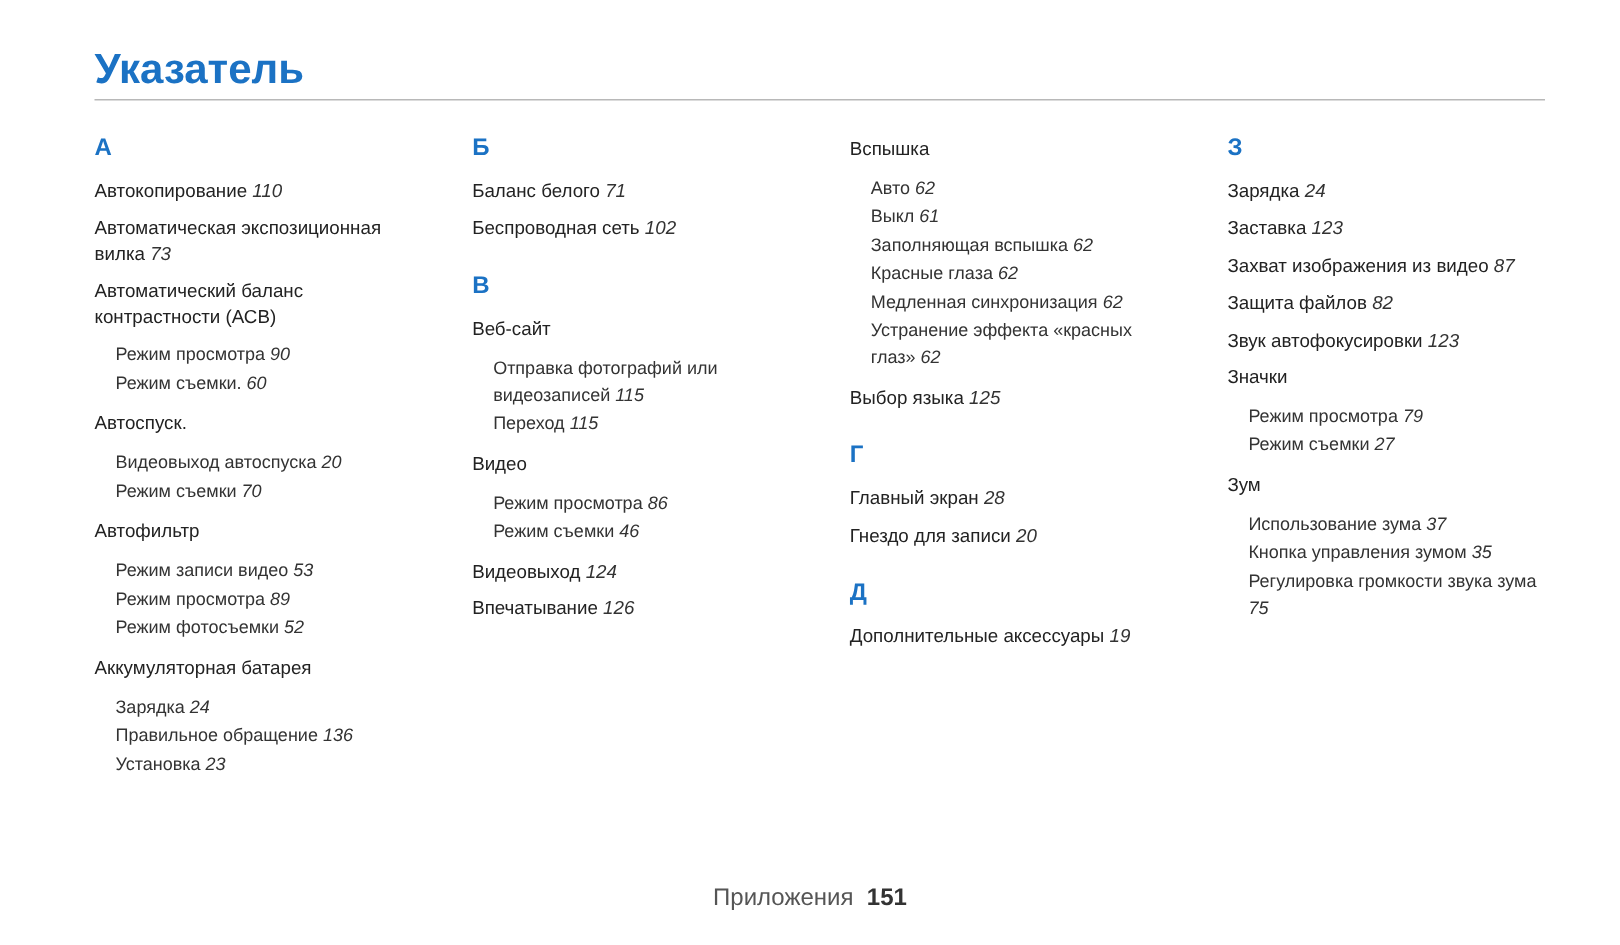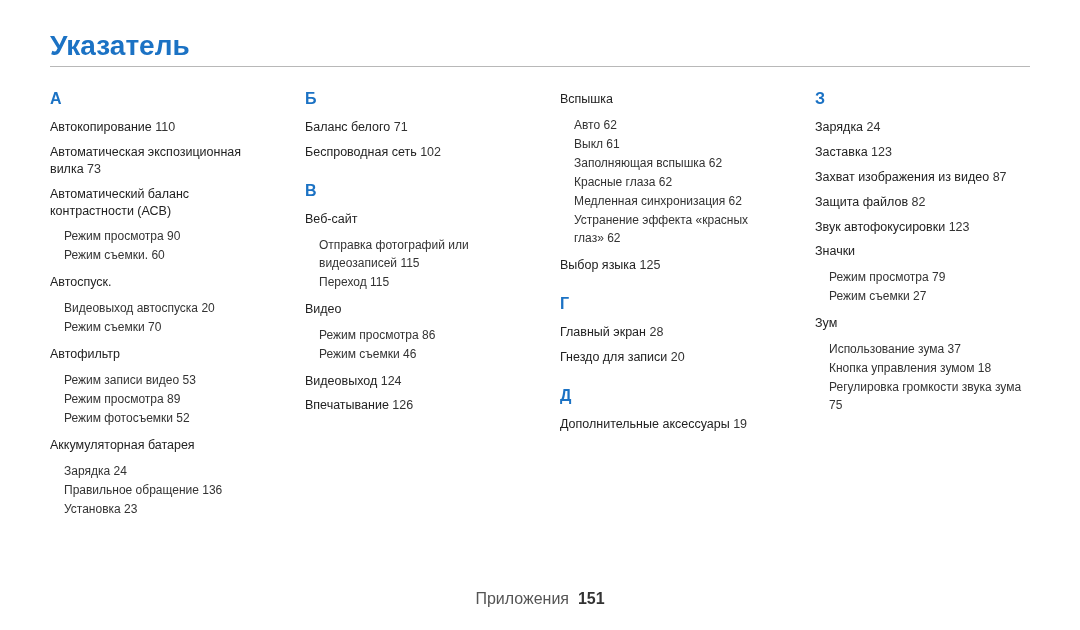--- a/index.html
+++ b/index.html
@@ -8,21 +8,21 @@
     width: 1080px;
     height: 630px;
     background: #ffffff;
     font-family: "Segoe UI", "Helvetica Neue", Arial, sans-serif;
     color: #333;
   }
   .page {
     box-sizing: border-box;
     width: 1080px;
     height: 630px;
-    padding: 30px 50px 20px 50px;
+    padding: 30px 50px 20px 63px;
     position: relative;
   }
   .title {
     font-size: 28px;
     font-weight: 700;
     color: #1b72c4;
     margin: 0 0 4px 0;
   }
   .title-rule {
     border: none;
@@ -55,20 +55,21 @@
   .entry.mt {
     margin-top: 10px;
   }
   .term {
     font-weight: 400;
     color: #222;
   }
   .page-ref {
     font-weight: 400;
     color: #333;
+    font-style: italic;
   }
   .sub {
     font-size: 12px;
     line-height: 1.5;
     color: #333;
     padding-left: 14px;
     margin-bottom: 1px;
   }
   .sub .page-ref {
     color: #333;
@@ -148,21 +149,21 @@
         <div class="entry"><span class="term">Зарядка</span><span class="page-ref">  24</span></div>
         <div class="entry"><span class="term">Заставка</span><span class="page-ref">  123</span></div>
         <div class="entry"><span class="term">Захват изображения из видео</span><span class="page-ref">  87</span></div>
         <div class="entry"><span class="term">Защита файлов</span><span class="page-ref">  82</span></div>
         <div class="entry"><span class="term">Звук автофокусировки</span><span class="page-ref">  123</span></div>
         <div class="entry"><span class="term">Значки</span></div>
         <div class="sub"><span>Режим просмотра</span><span class="page-ref">  79</span></div>
         <div class="sub"><span>Режим съемки</span><span class="page-ref">  27</span></div>
         <div class="entry mt"><span class="term">Зум</span></div>
         <div class="sub"><span>Использование зума</span><span class="page-ref">  37</span></div>
-        <div class="sub"><span>Кнопка управления зумом</span><span class="page-ref">  18</span></div>
+        <div class="sub"><span>Кнопка управления зумом</span><span class="page-ref">  35</span></div>
         <div class="sub"><span>Регулировка громкости звука зума</span><span class="page-ref">  75</span></div>
       </div>
   </div>
 
   <div class="footer">
     <span>Приложения</span>&nbsp;&nbsp;<span class="pnum">151</span>
   </div>
 </div>
 
 </body></html>

